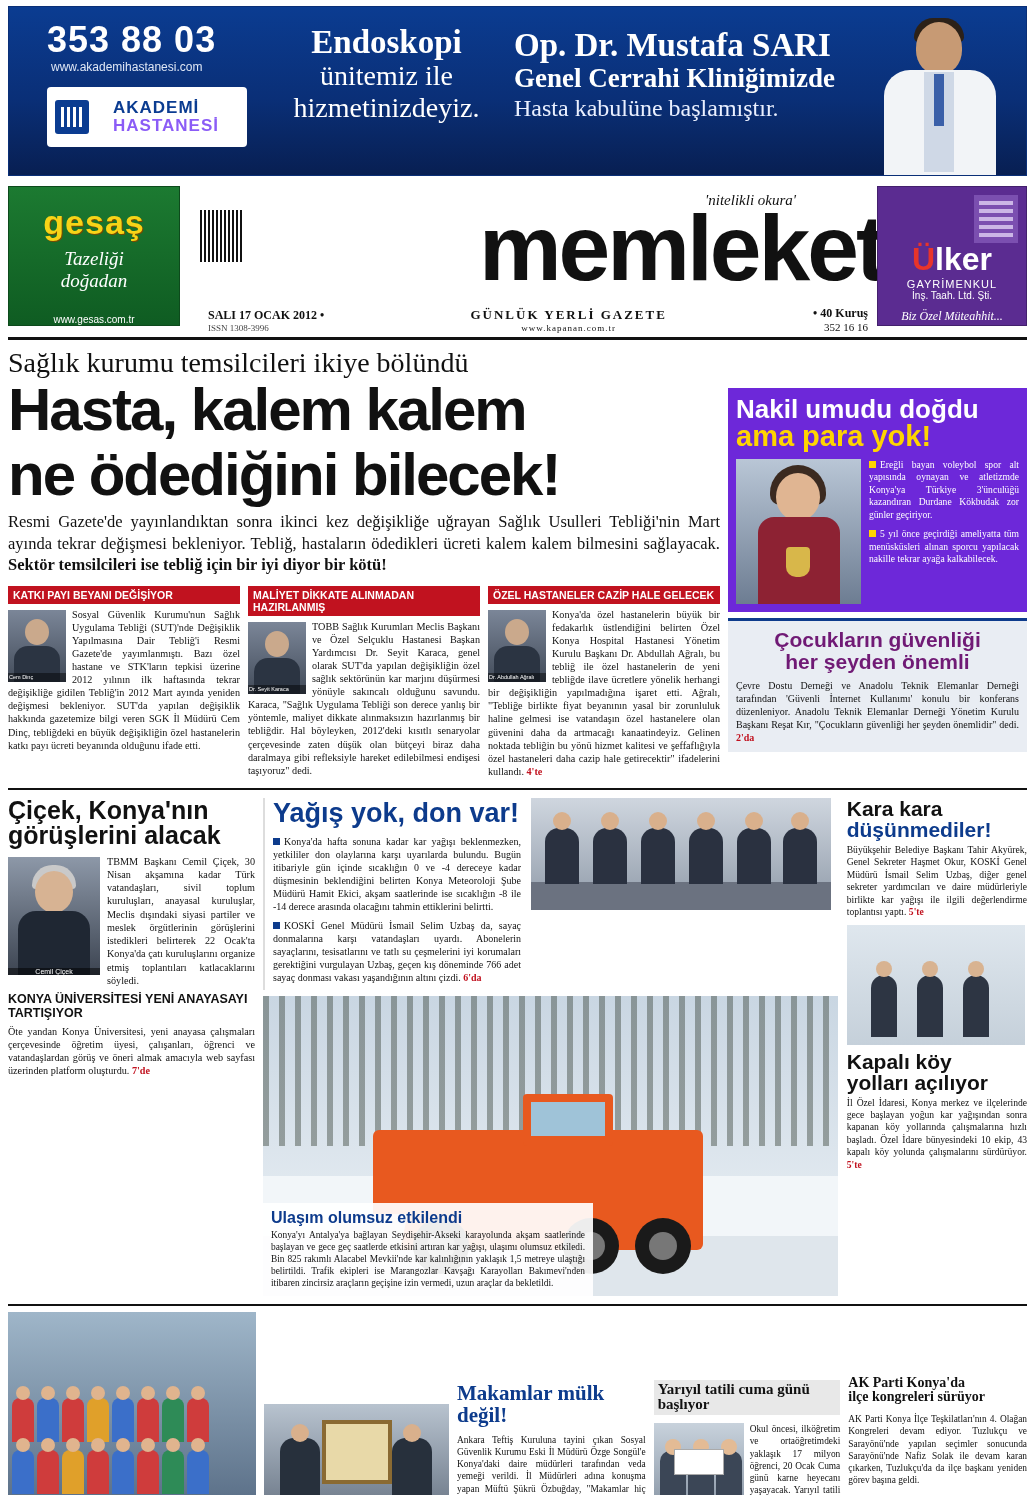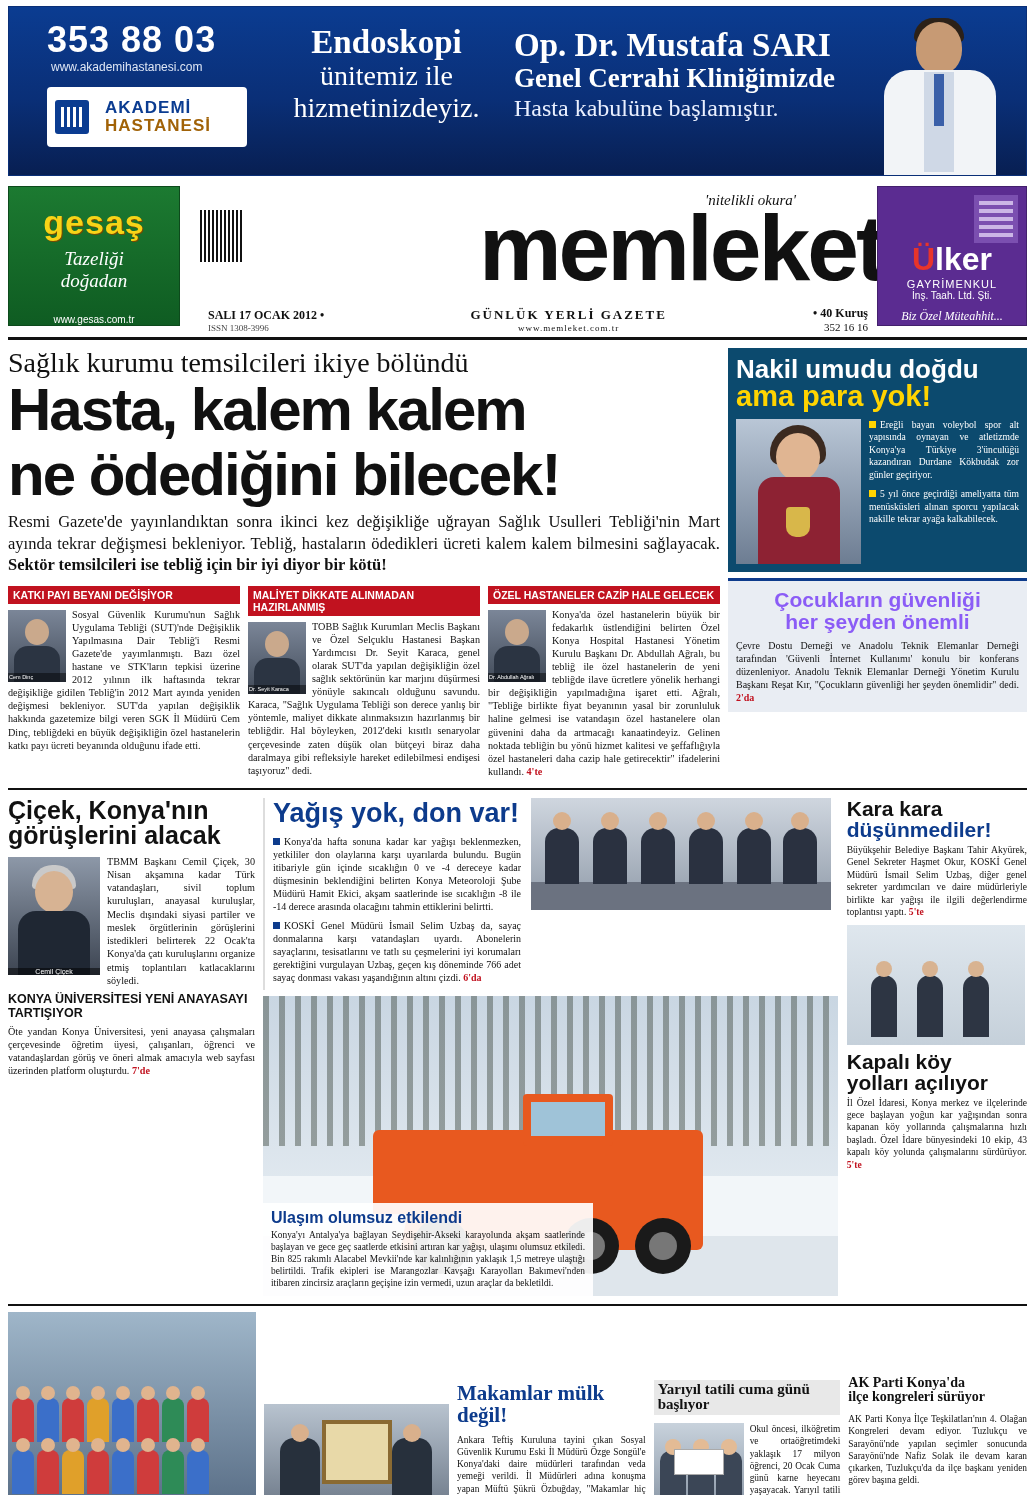--- a/index.html
+++ b/index.html
@@ -25,33 +25,33 @@
     font-family:"Liberation Sans", sans-serif; font-weight:bold; font-size:36px;
     letter-spacing:1px;
   }
   .topad .site {
     position:absolute; left:42px; top:53px; color:#dfe7f5; font-size:12px;
     font-family:"Liberation Sans", sans-serif;
   }
   .topad .hospbox {
     position:absolute; left:38px; top:80px; width:200px; height:60px;
     background:#fff; border-radius:4px;
-    display:flex; align-items:center; gap:16px; padding:4px 8px;
+    display:flex; align-items:center; gap:24px; padding:4px 8px;
   }
   .topad .hosplogo {
     width:34px; height:34px; background:#0b3c91; border-radius:3px;
     position:relative;
   }
   .topad .hosplogo:before{
     content:""; position:absolute; left:6px; top:7px; width:22px; height:20px;
     background:repeating-linear-gradient(90deg,#fff 0 3px,#0b3c91 3px 6px);
   }
   .topad .hospname { line-height:1.05; }
   .topad .hospname .l1 { font-family:"Liberation Sans", sans-serif; font-weight:bold; font-size:17px; color:#0b3c91; letter-spacing:1px;}
-  .topad .hospname .l2 { font-family:"Liberation Sans", sans-serif; font-weight:bold; font-size:17px; color:#a16207; letter-spacing:1px;}
+  .topad .hospname .l2 { font-family:"Liberation Sans", sans-serif; font-weight:bold; font-size:17px; color:#8b5cf6; letter-spacing:1px;}
   .topad .adtext1 {
     position:absolute; left:265px; top:18px; color:#fff; width:225px; text-align:center;
     font-family:"Liberation Serif", serif;
   }
   .topad .adtext1 .big { font-size:33px; font-weight:bold; display:block; line-height:1.05;}
   .topad .adtext1 .mid { font-size:28px; display:block; line-height:1.15;}
   .topad .adtext2 {
     position:absolute; left:505px; top:20px; color:#fff; width:420px;
   }
   .topad .adtext2 .dr { font-size:33px; font-weight:bold; display:block; line-height:1.1; }
@@ -148,41 +148,41 @@
   }
   .tc .photo .h{position:absolute;left:17px;top:9px;width:24px;height:26px;background:#caa98c;border-radius:50%;}
   .tc .photo .b{position:absolute;left:6px;top:36px;width:46px;height:36px;background:#2b3442;border-radius:14px 14px 0 0;}
   .tc .photo .cap{
     position:absolute;left:0;bottom:0;width:58px;color:#fff;font-size:5.5px;
     font-family:"Liberation Sans", sans-serif; background:rgba(0,0,0,.45); padding:1px;
   }
   .tc .more { color:#c1121f; font-weight:bold; }
 
   
-  .blue-box { background:#0c4a6e; padding:8px; color:#fff; }
+  .blue-box { background:#6d28d9; padding:8px; color:#fff;margin-top:40px; }
   .blue-box h2 {
     margin:0; font-family:"Liberation Sans", sans-serif; font-weight:bold;
     font-size:26px; line-height:1.0; color:#fff;
   }
   .blue-box h2 .yellow { color:#ffd400; font-size:29px; }
   .bb-inner { display:flex; gap:8px; margin-top:8px; }
   .bb-photo { width:125px; height:145px; background:#9fb0c4; position:relative; overflow:hidden;}
   .bb-photo .bg{position:absolute;inset:0;background:linear-gradient(180deg,#b9c6d6,#6d7d92);}
   .bb-photo .girl-h{position:absolute;left:40px;top:14px;width:44px;height:48px;background:#e0b592;border-radius:50%;}
   .bb-photo .girl-hair{position:absolute;left:34px;top:6px;width:56px;height:40px;background:#3b2a20;border-radius:28px 28px 10px 10px;}
   .bb-photo .girl-body{position:absolute;left:22px;top:58px;width:82px;height:88px;background:#8d2233;border-radius:16px 16px 0 0;}
   .bb-photo .cup{position:absolute;left:50px;top:88px;width:24px;height:30px;background:#d8b74a;border-radius:4px 4px 10px 10px;}
   .bb-list { flex:1; font-size:9.6px; line-height:1.3; color:#fff; text-align:justify;}
   .bb-list p { margin:0 0 7px 0; }
   .bb-list .sq{display:inline-block;width:7px;height:7px;background:#ffd400;margin-right:4px;}
 
   .kids-box { background:#e9edf3; border-top:3px solid #0d3b8c; padding:8px; margin-top:6px; }
   .kids-box h3 {
     margin:0 0 6px; font-family:"Liberation Sans", sans-serif; font-weight:bold;
-    font-size:21px; color:#8b5cf6; line-height:1.05; text-align:center;
+    font-size:21px; color:#701a75; line-height:1.05; text-align:center;
   }
   .kids-box p { margin:0; font-size:10px; line-height:1.3; text-align:justify; }
 
   
   .lower { display:flex; gap:8px; margin-top:10px; border-top:2px solid #111; padding-top:8px; }
   .low-left { width:248px; }
   .low-mid { width:578px; }
   .low-right { width:181px; }
 
   .low-left h3 {
@@ -325,21 +325,21 @@
       <div class="sub2">İnş. Taah. Ltd. Şti.</div>
       <div class="sub3">Biz Özel Müteahhit...</div>
     </div>
     <div class="info-strip">
       <div>
         <div class="date">SALI 17 OCAK 2012 •</div>
         <div class="issn">ISSN 1308-3996</div>
       </div>
       <div class="center">
         <div class="g">GÜNLÜK YERLİ GAZETE</div>
-        <div class="w">www.memleket.com.tr</div>
+        <div class="w">www.kapanan.com.tr</div>
       </div>
       <div class="right">
         <div class="p">• 40 Kuruş</div>
         <div class="ph">352 16 16</div>
       </div>
     </div>
   </div>
 
   <div class="main">
 

